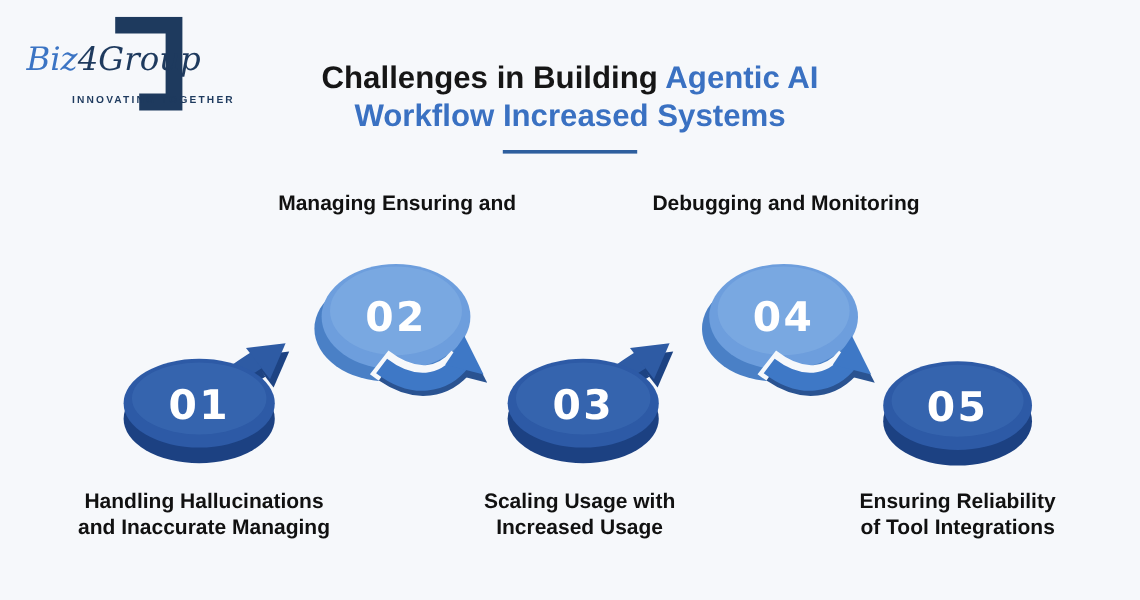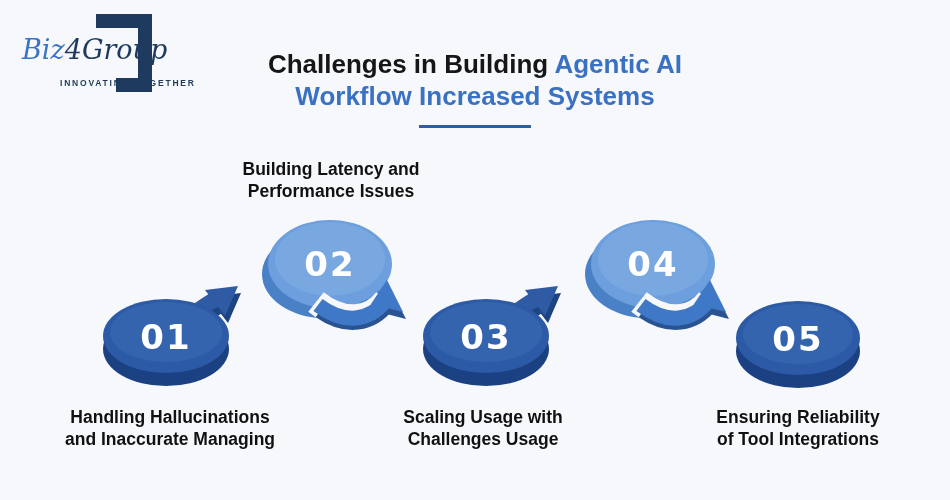--- a/index.html
+++ b/index.html
@@ -158,27 +158,27 @@
     <ellipse class="disc-top-dark" cx="88" cy="84" rx="62" ry="37"></ellipse>
     <ellipse class="disc-hi-dark" cx="88" cy="80" rx="55" ry="30"></ellipse>
     <text class="disc-number" x="88" y="97">05</text>
   </svg>
 
   <div class="step-label lab-1">
     <div>Handling Hallucinations</div>
     <div>and Inaccurate Managing</div>
   </div>
   <div class="step-label lab-2">
-    <div>Building Latency and</div>
-    <div>Performance Issues</div>
+    <div>Managing Ensuring and</div>
   </div>
   <div class="step-label lab-3">
     <div>Scaling Usage with</div>
-    <div>Challenges Usage</div>
+    <div>Increased Usage</div>
   </div>
   <div class="step-label lab-4">
+    <div>Debugging and Monitoring</div>
   </div>
   <div class="step-label lab-5">
     <div>Ensuring Reliability</div>
     <div>of Tool Integrations</div>
   </div>
 
 </div>
 
 </body></html>

